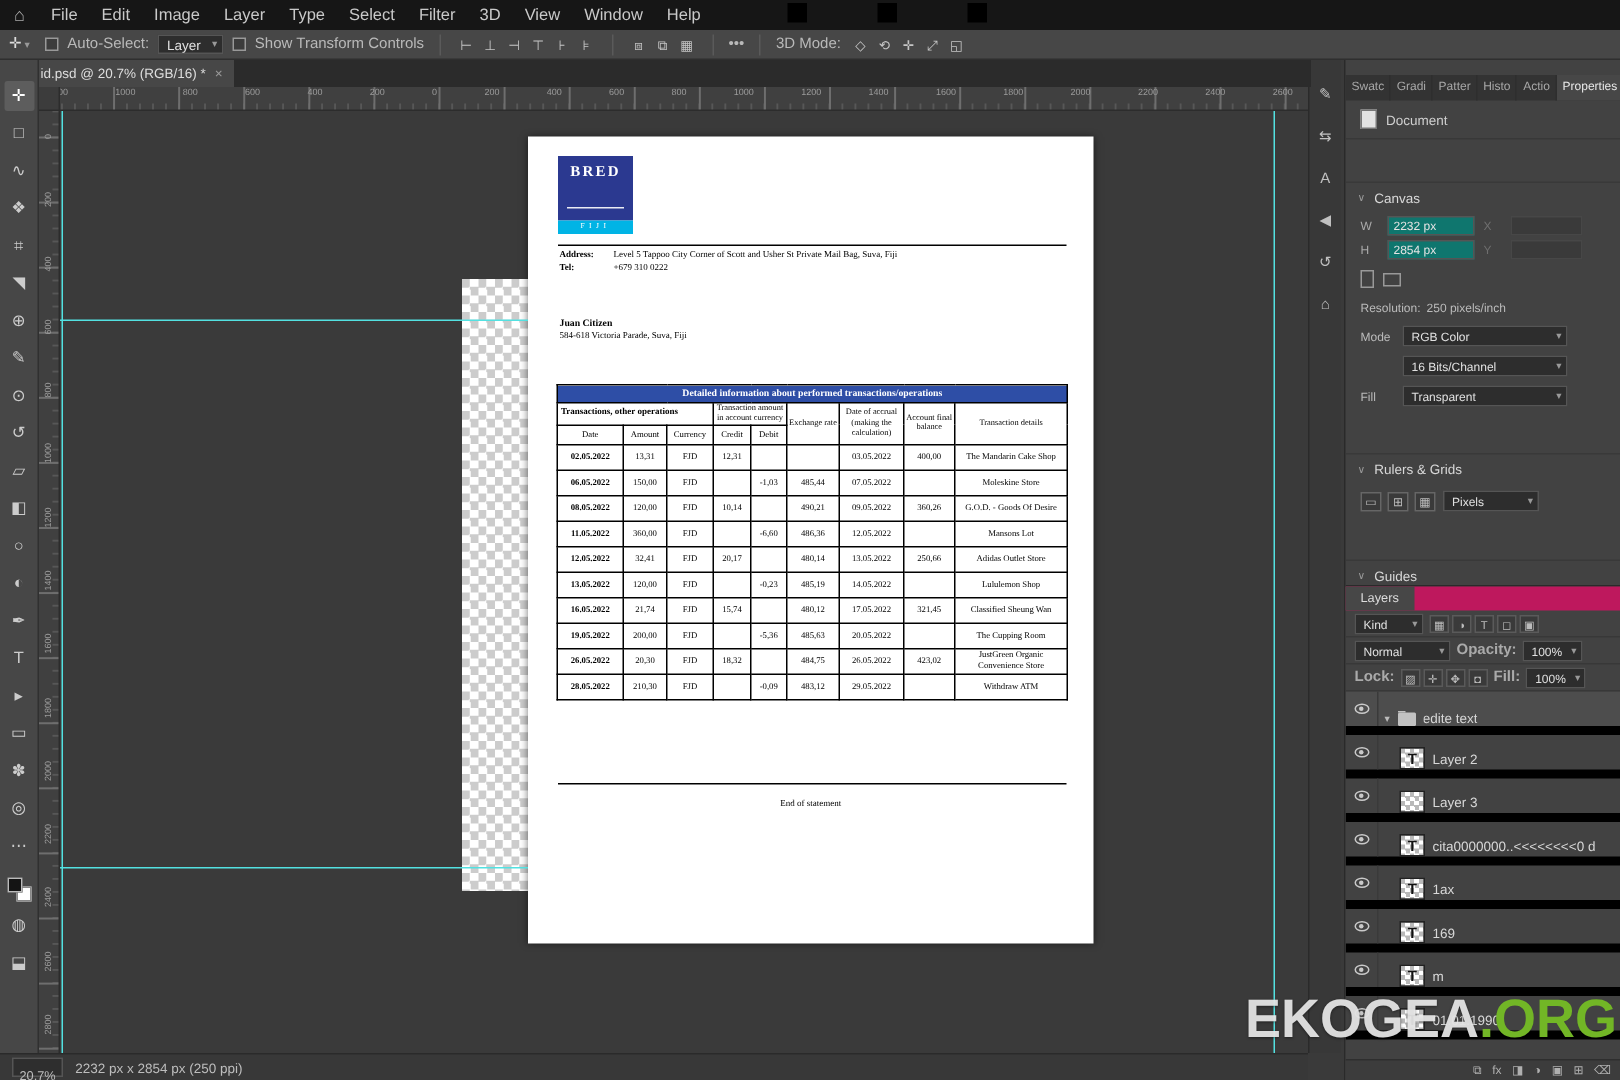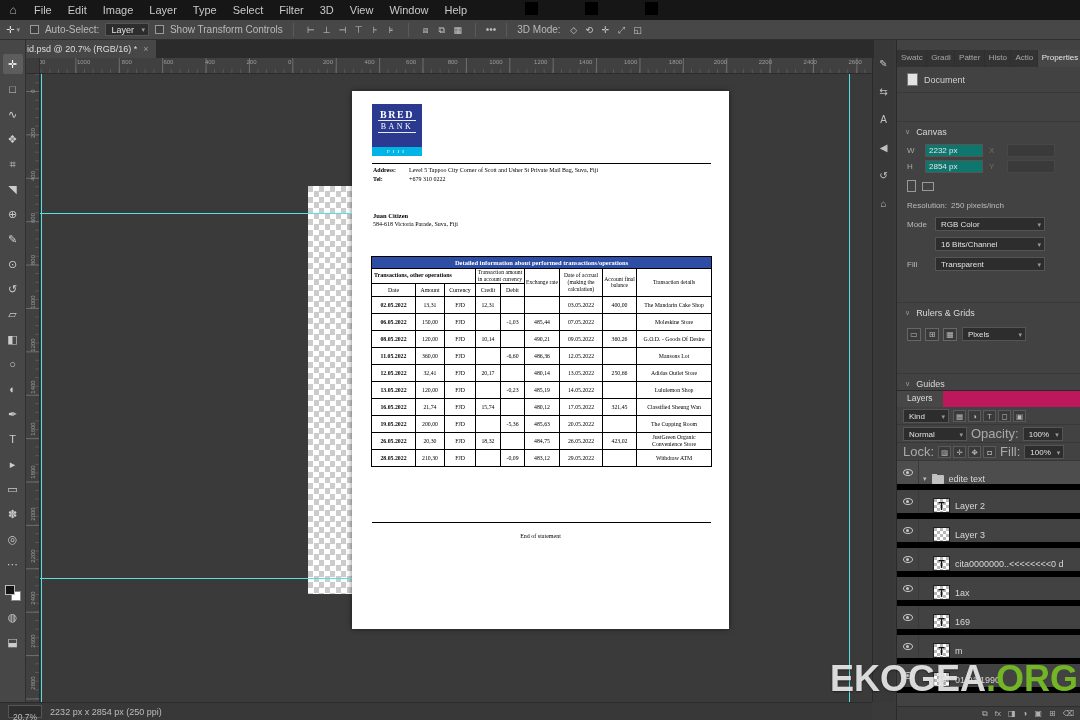--- a/index.html
+++ b/index.html
@@ -79,21 +79,21 @@
   .gh2 { left:0; top:504px; width:312px; height:1px; }
   .gv1 { left:1px; top:0; width:1px; height:100%; }
   .gv2 { left:809px; top:0; width:1px; height:100%; }
 
   
   .page { position:absolute; left:312px; top:17px; width:377px; height:538px; background:#fff; z-index:2;
           box-shadow:0 0 5px rgba(0,0,0,.55); font-family:"Liberation Serif","DejaVu Serif",serif; color:#000; }
   .page > * { position:absolute; }
   .logo { left:20px; top:13px; width:50px; height:43px; background:#2b3990; color:#fff; text-align:center; padding-top:5px; }
   .logo-l1 { font-size:10px; font-weight:bold; letter-spacing:1.5px; }
-  .logo-l2 { font-size:8px; letter-spacing:2.5px; margin:0 6px 0 6px; padding:1px 0;
+  .logo-l2 { font-size:8px; letter-spacing:2.5px; margin:18px 6px 0 6px; padding:17px 0;
              border-top:1px solid rgba(255,255,255,.9); border-bottom:1px solid rgba(255,255,255,.9); }
   .logo-band { left:20px; top:56px; width:50px; height:9px; background:#00b4e5; color:#fff; font-size:5px;
                letter-spacing:3px; text-align:center; line-height:9px; }
   .rule { background:#000; height:1px; }
   .top-rule { left:20px; top:72px; width:339px; }
   .addr-line { left:21px; font-size:6px; white-space:nowrap; }
   .a1 { top:76px; } .a2 { top:85px; }
   .alabel { display:inline-block; width:36px; font-weight:bold; }
   .cust-name { left:21px; top:121px; font-size:6.5px; font-weight:bold; }
   .cust-addr { left:21px; top:130px; font-size:6px; }
@@ -144,21 +144,21 @@
   .sec-ic { width:14px; height:13px; border:1px solid #666; color:#bbb; font-size:8px; line-height:12px;
             text-align:center; background:#3a3a3a; }
 
   
   .layers { position:absolute; left:0; right:0; top:350px; bottom:0; background:#424242; border-top:1px solid #2a2a2a; }
   .ltabs { height:16px; background:#be185d; display:flex; }
   .ltab { background:#474747; color:#ddd; font-size:8.5px; padding:2px 10px; }
   .lfilter, .lblend, .llock { display:flex; gap:4px; padding:2px 6px; align-items:center; border-bottom:1px solid #383838; height:18px; }
   .fic { width:13px; height:12px; border:1px solid #5a5a5a; background:#3a3a3a; font-size:7.5px; color:#bbb;
          text-align:center; line-height:11px; flex:0 0 auto; }
-  .small-label { font-size:13px; color:#aaa; white-space:nowrap; }
+  .small-label { font-size:10px; color:#aaa; white-space:nowrap;font-weight:bold; }
   .layer-list { position:absolute; top:70px; bottom:14px; left:0; right:0; overflow:hidden; }
   .lrow { display:flex; align-items:flex-end; height:29px; border-bottom:6px solid #000000; }
   .lrow.sel { background:#4d4d4d; }
   .eyebox { width:22px; align-self:stretch; border-right:1px solid #3a3a3a; display:flex; align-items:center; justify-content:center; flex:0 0 auto; }
   .eye { width:10px; height:7px; border:1px solid #c9c9c9; border-radius:50%; position:relative; }
   .eye::after { content:""; position:absolute; left:2.5px; top:1px; width:3px; height:3px; background:#c9c9c9; border-radius:50%; }
   .lbody { display:flex; align-items:center; gap:5px; padding-left:4px; overflow:hidden; }
   .lbody.ind { padding-left:14px; }
   .thumb { width:17px; height:15px; background-image:repeating-conic-gradient(#fff 0 25%, #b9b9b9 0 50%);
            background-size:6px 6px; color:#111; font-size:10px; font-weight:bold; text-align:center;

